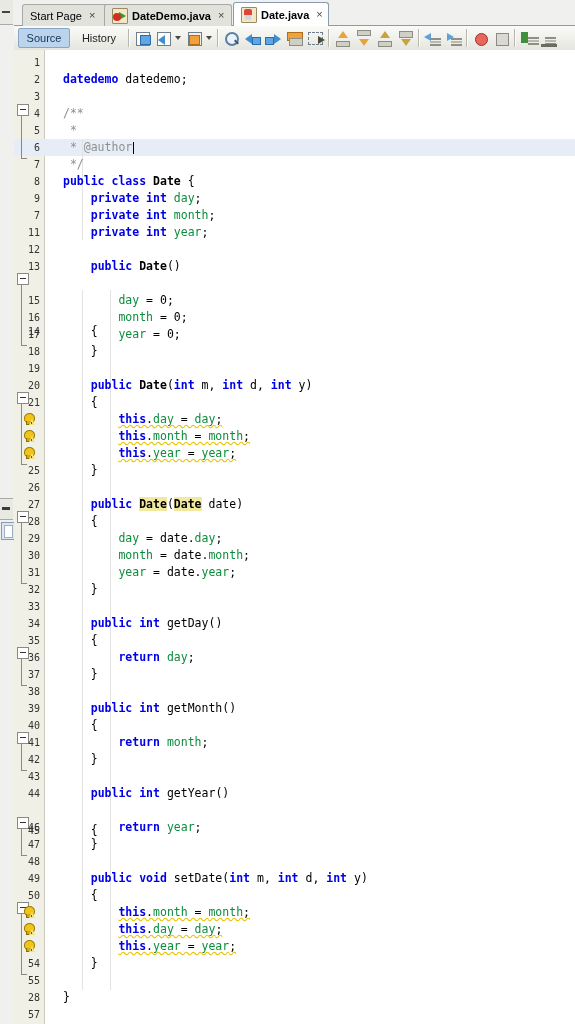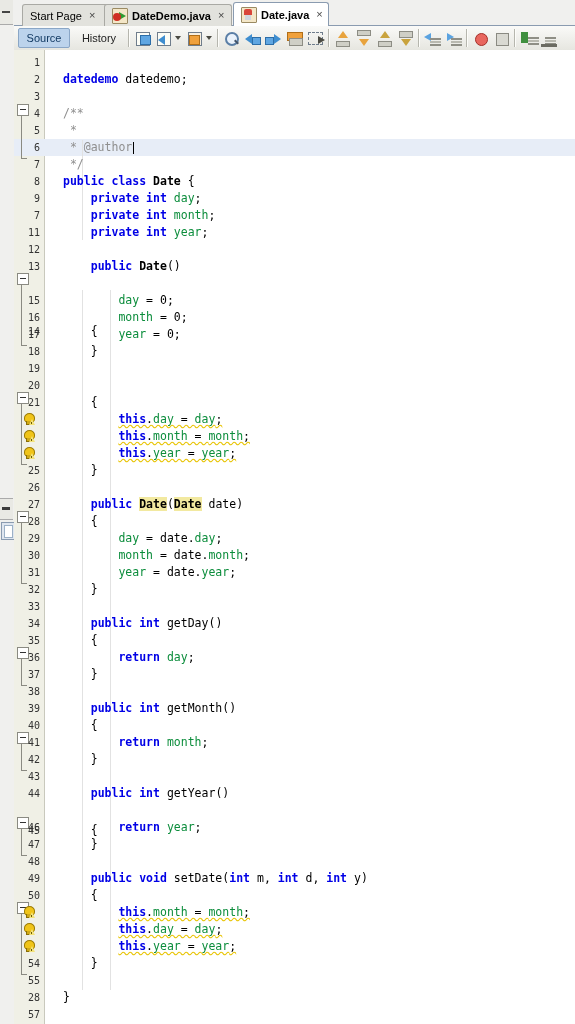--- a/index.html
+++ b/index.html
@@ -356,20 +356,21 @@
         <div class="row" style="top: 293px;">
           <span class="lnum">18</span>
           <span class="code">    }</span>
         </div>
         <div class="row" style="top: 310px;">
           <span class="lnum">19</span>
           <span class="code"></span>
         </div>
         <div class="row" style="top: 327px;">
           <span class="lnum">20</span>
+          <span class="code">    <span class="kw">public</span> <span class="cls">Date</span>(<span class="kw">int</span> <span class="pln">m</span>, <span class="kw">int</span> <span class="pln">d</span>, <span class="kw">int</span> <span class="pln">y</span>)</span>
         </div>
         <div class="row" style="top: 344px;">
           <span class="lnum">21</span>
           <span class="code">    {</span>
         </div>
         <div class="row" style="top: 361px;">
           <span class="bulb">
             <span class="bulb-b"></span>
             <span class="bulb-s"></span>
             <span class="bulb-w"></span>

